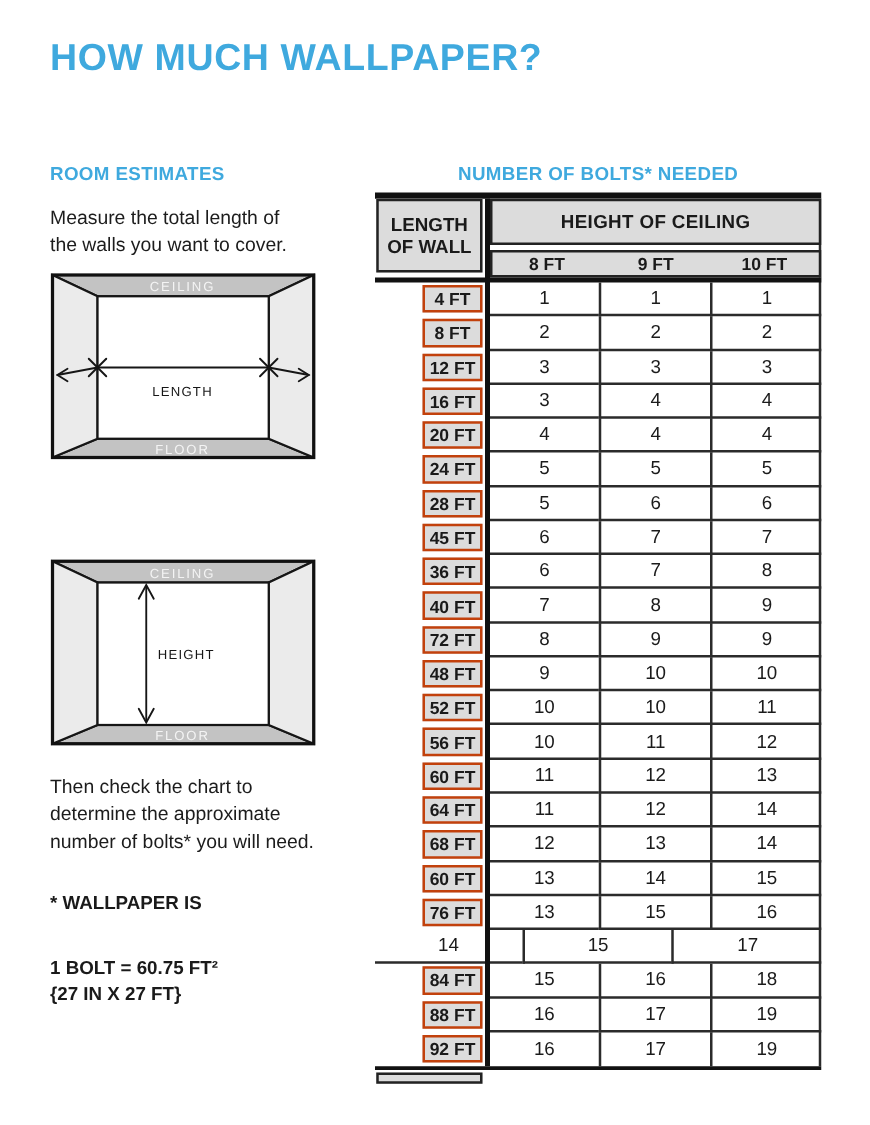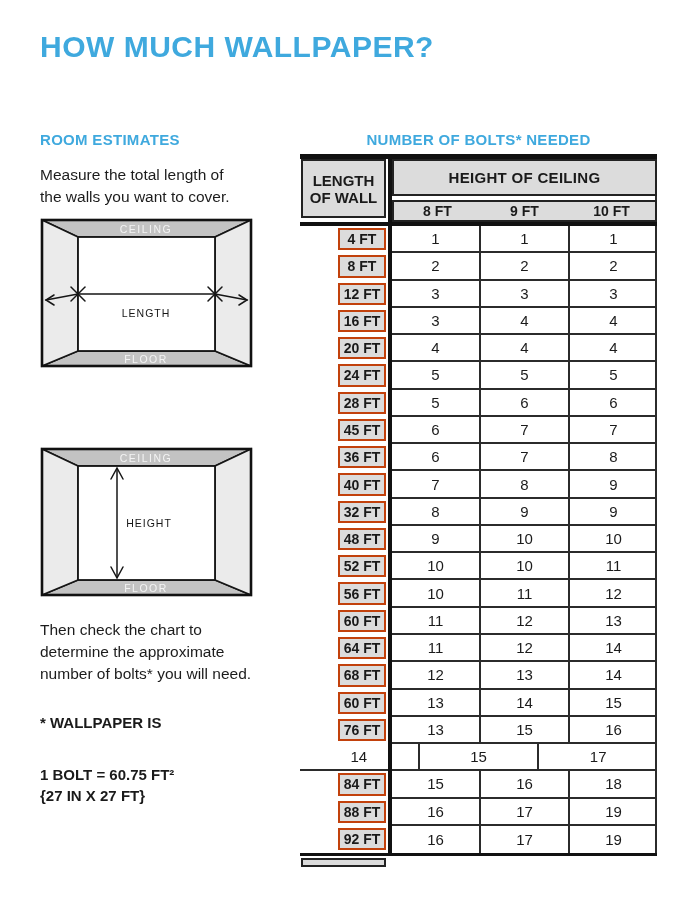--- a/index.html
+++ b/index.html
@@ -242,21 +242,21 @@
     <div class="label-wrap">
       <div class="label-box">40 FT</div>
     </div>
     <div class="cell">7</div>
     <div class="cell">8</div>
     <div class="cell">9</div>
   </div>
 
   <div class="trow">
     <div class="label-wrap">
-      <div class="label-box">32 FT</div>
+      <div class="label-box">72 FT</div>
     </div>
     <div class="cell">8</div>
     <div class="cell">9</div>
     <div class="cell">9</div>
   </div>
 
   <div class="trow">
     <div class="label-wrap">
       <div class="label-box">48 FT</div>
     </div>

